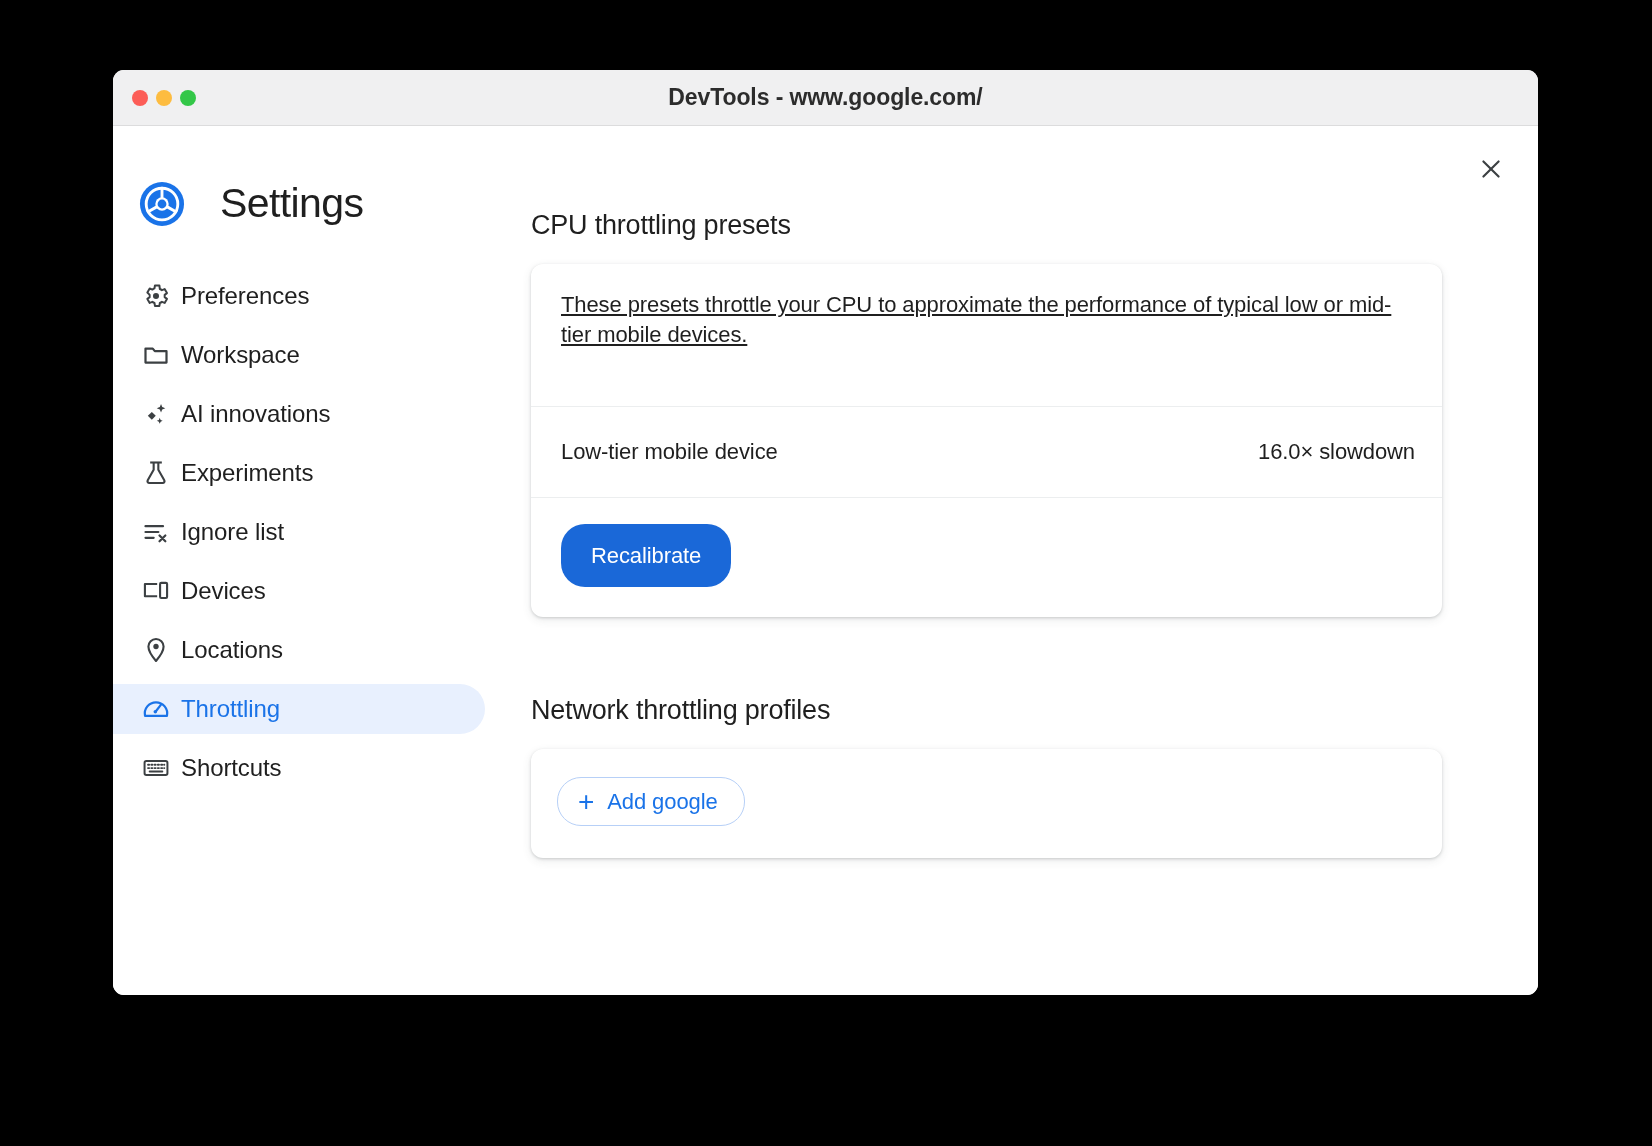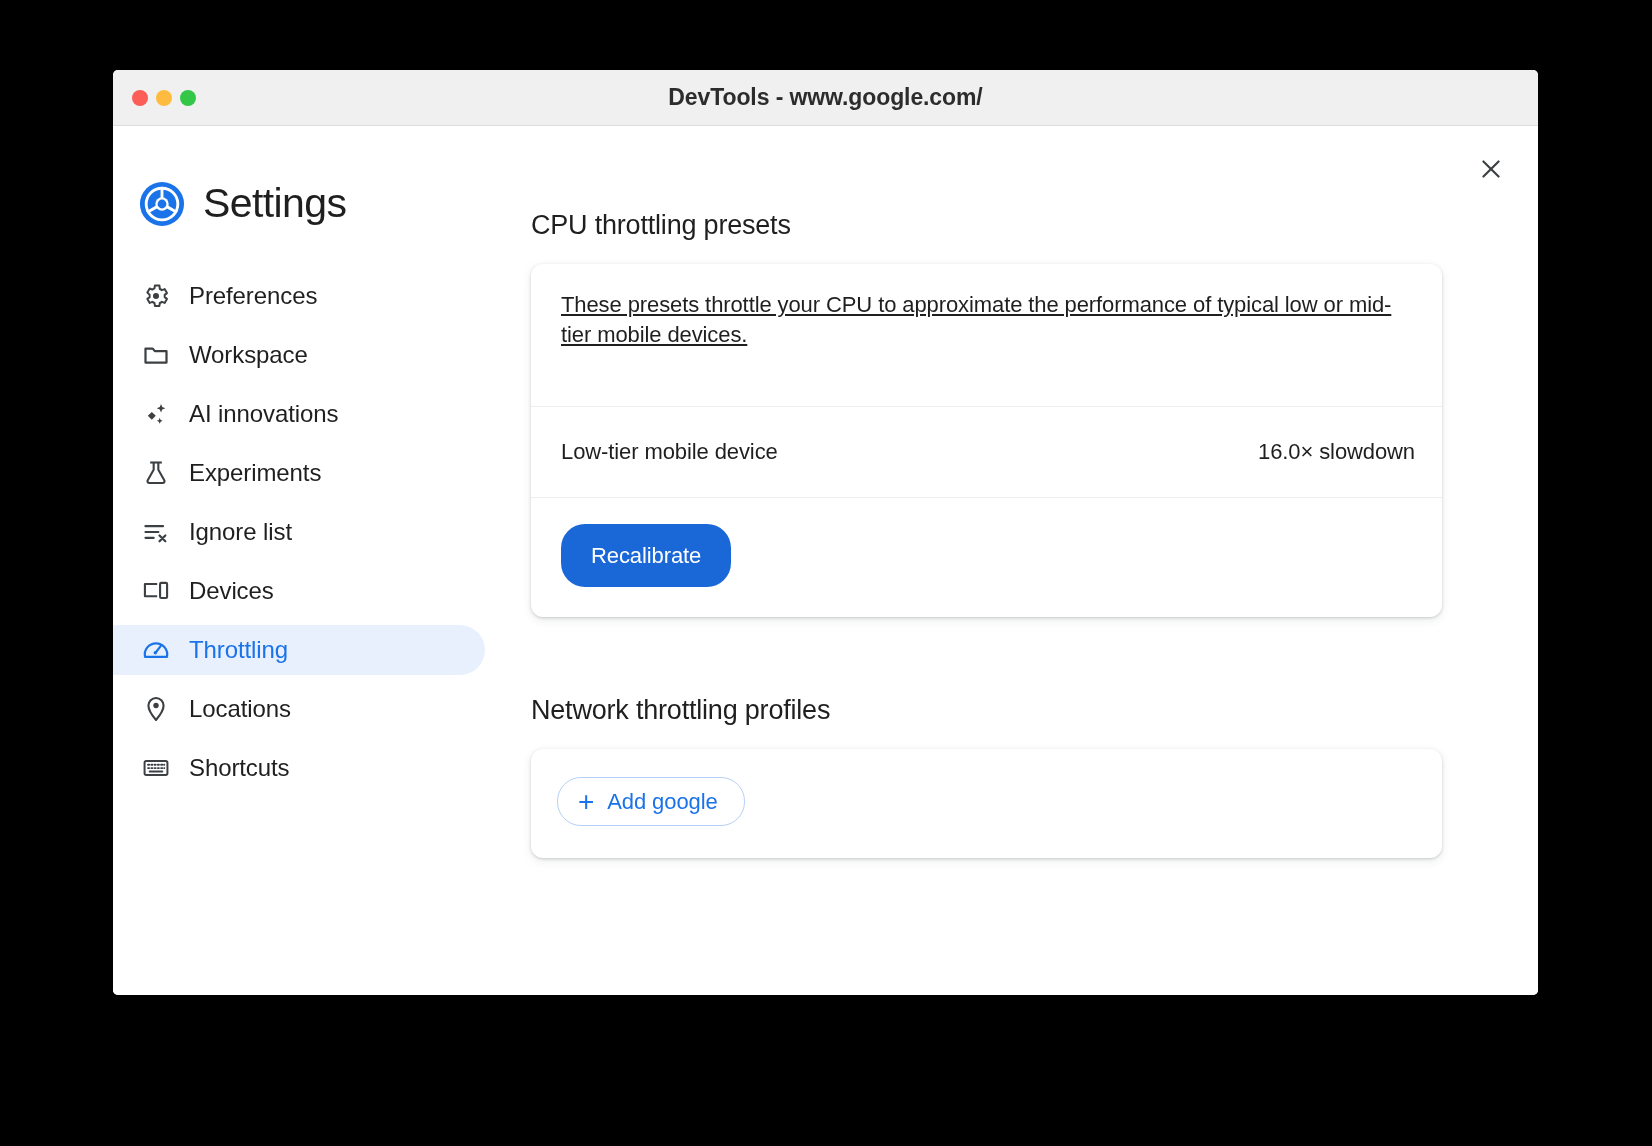--- a/index.html
+++ b/index.html
@@ -20,21 +20,21 @@
   }
 
   
   .window {
     position: absolute;
     left: 113px;
     top: 70px;
     width: 1425px;
     height: 925px;
     background: #ffffff;
-    border-radius: 5px;
+    border-radius: 11px;
     overflow: hidden;
     box-shadow: 0 10px 40px rgba(0,0,0,0.35);
   }
 
   .titlebar {
     position: relative;
     height: 56px;
     background: #f0f0f1;
     border-bottom: 1px solid #dcdcdd;
     display: flex;
@@ -95,21 +95,21 @@
   .sidebar {
     width: 392px;
     flex: 0 0 392px;
     padding-top: 54px;
     position: relative;
   }
 
   .settings-head {
     display: flex;
     align-items: center;
-    gap: 18px;
+    gap: 35px;
     padding-left: 26px;
     margin-bottom: 44px;
   }
 
   .chrome-logo {
     width: 46px; height: 46px;
     flex: 0 0 46px;
   }
 
   .settings-title {
@@ -117,21 +117,21 @@
     font-weight: normal;
     color: #1f1f1f;
     letter-spacing: -0.6px;
   }
 
   .nav { display: flex; flex-direction: column; }
 
   .nav-item {
     display: flex;
     align-items: center;
-    gap: 18px;
+    gap: 10px;
     height: 50px;
     padding-left: 28px;
     margin-bottom: 9px;
     border-top-right-radius: 25px;
     border-bottom-right-radius: 25px;
     cursor: pointer;
     color: #1f1f1f;
     width: 372px;
     background: transparent;
   }
@@ -335,39 +335,39 @@
           <div class="nav-item">
             <span class="nav-icon">
               <svg width="28" height="28" viewBox="0 0 24 24" fill="none" stroke="#3c4043" stroke-width="1.8" stroke-linejoin="round">
                 <path d="M13 16.5H2.5V6h10.5"></path>
                 <rect x="15.5" y="5" width="6" height="13" rx="1"></rect>
               </svg>
             </span>
             <span class="nav-label">Devices</span>
           </div>
 
+          <div class="nav-item">
+            <span class="nav-icon">
+              <svg width="28" height="28" viewBox="0 0 24 24" fill="none" stroke="#3c4043" stroke-width="1.8">
+                <path d="M12 2.6c-3.6 0-6.5 2.9-6.5 6.5 0 4.9 6.5 12.3 6.5 12.3s6.5-7.4 6.5-12.3c0-3.6-2.9-6.5-6.5-6.5z" stroke-linejoin="round"></path>
+                <circle cx="12" cy="9" r="2.3" fill="#3c4043" stroke="none"></circle>
+              </svg>
+            </span>
+            <span class="nav-label">Locations</span>
+          </div>
+
           <div class="nav-item selected">
             <span class="nav-icon">
               <svg width="28" height="28" viewBox="0 0 24 24" fill="none" stroke="#1a73e8" stroke-width="1.9" stroke-linecap="round" stroke-linejoin="round">
                 <path d="M2.6 17.8a9.6 9.6 0 1 1 18.8 0z"></path>
                 <path d="M16.3 8.3l-4.4 5.6"></path>
                 <circle cx="11.4" cy="14.4" r="1.5" fill="#1a73e8" stroke="none"></circle>
               </svg>
             </span>
             <span class="nav-label">Throttling</span>
-          </div>
-
-          <div class="nav-item">
-            <span class="nav-icon">
-              <svg width="28" height="28" viewBox="0 0 24 24" fill="none" stroke="#3c4043" stroke-width="1.8">
-                <path d="M12 2.6c-3.6 0-6.5 2.9-6.5 6.5 0 4.9 6.5 12.3 6.5 12.3s6.5-7.4 6.5-12.3c0-3.6-2.9-6.5-6.5-6.5z" stroke-linejoin="round"></path>
-                <circle cx="12" cy="9" r="2.3" fill="#3c4043" stroke="none"></circle>
-              </svg>
-            </span>
-            <span class="nav-label">Locations</span>
           </div>
 
           <div class="nav-item">
             <span class="nav-icon">
               <svg width="28" height="28" viewBox="0 0 24 24" fill="none" stroke="#3c4043" stroke-width="1.7">
                 <rect x="2.2" y="6" width="19.6" height="12" rx="1.5"></rect>
                 <path d="M5.2 9.2h.9M8 9.2h.9M10.8 9.2h.9M13.6 9.2h.9M16.4 9.2h.9M19 9.2h.1" stroke-linecap="round"></path>
                 <path d="M5.2 12.1h.9M8 12.1h.9M10.8 12.1h.9M13.6 12.1h.9M16.4 12.1h.9M19 12.1h.1" stroke-linecap="round"></path>
                 <path d="M6.6 15h10.8" stroke-linecap="round"></path>
               </svg>

